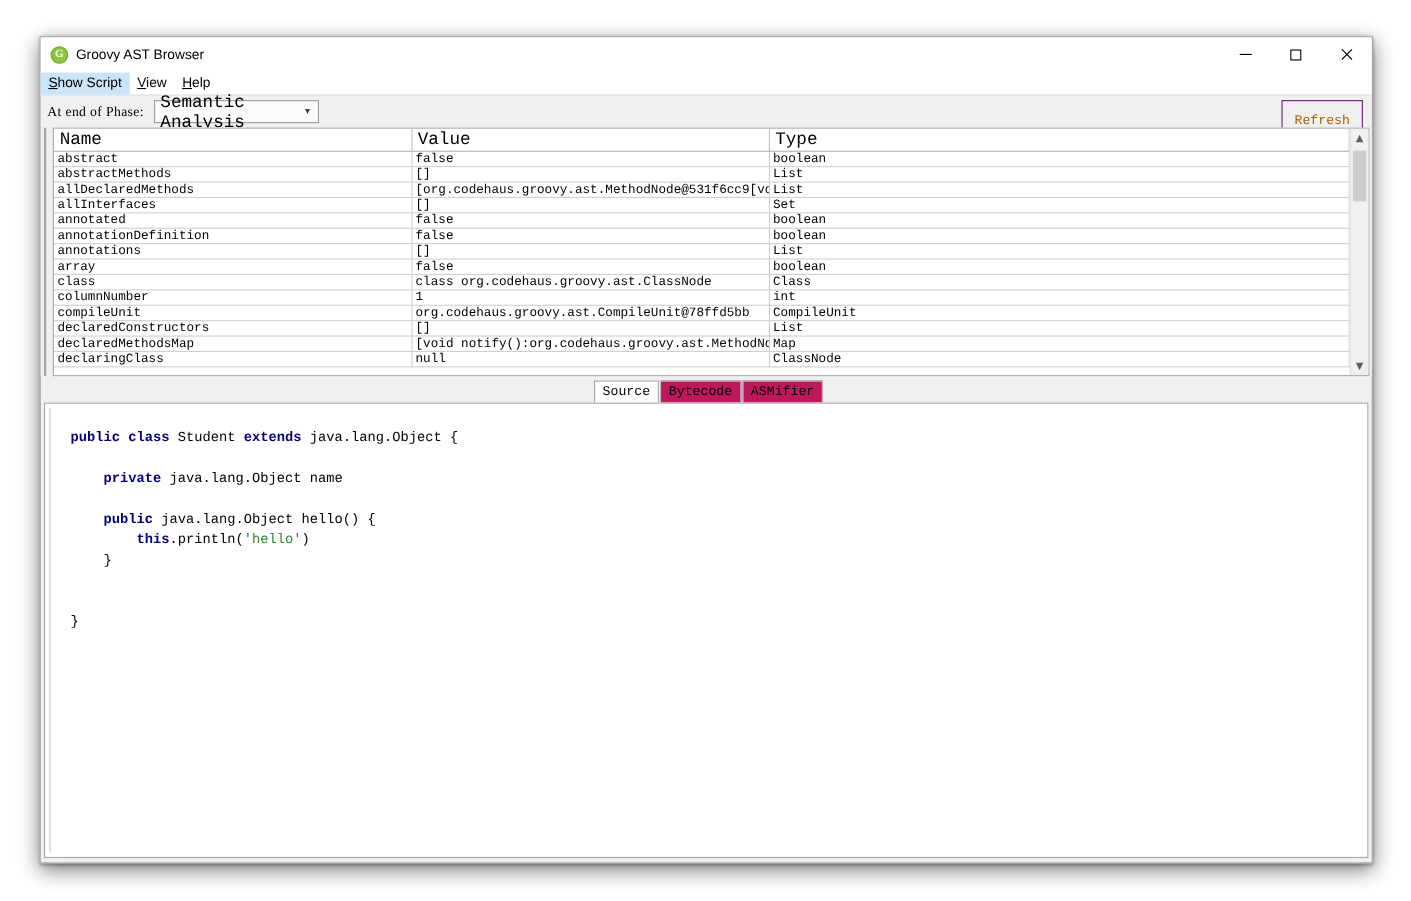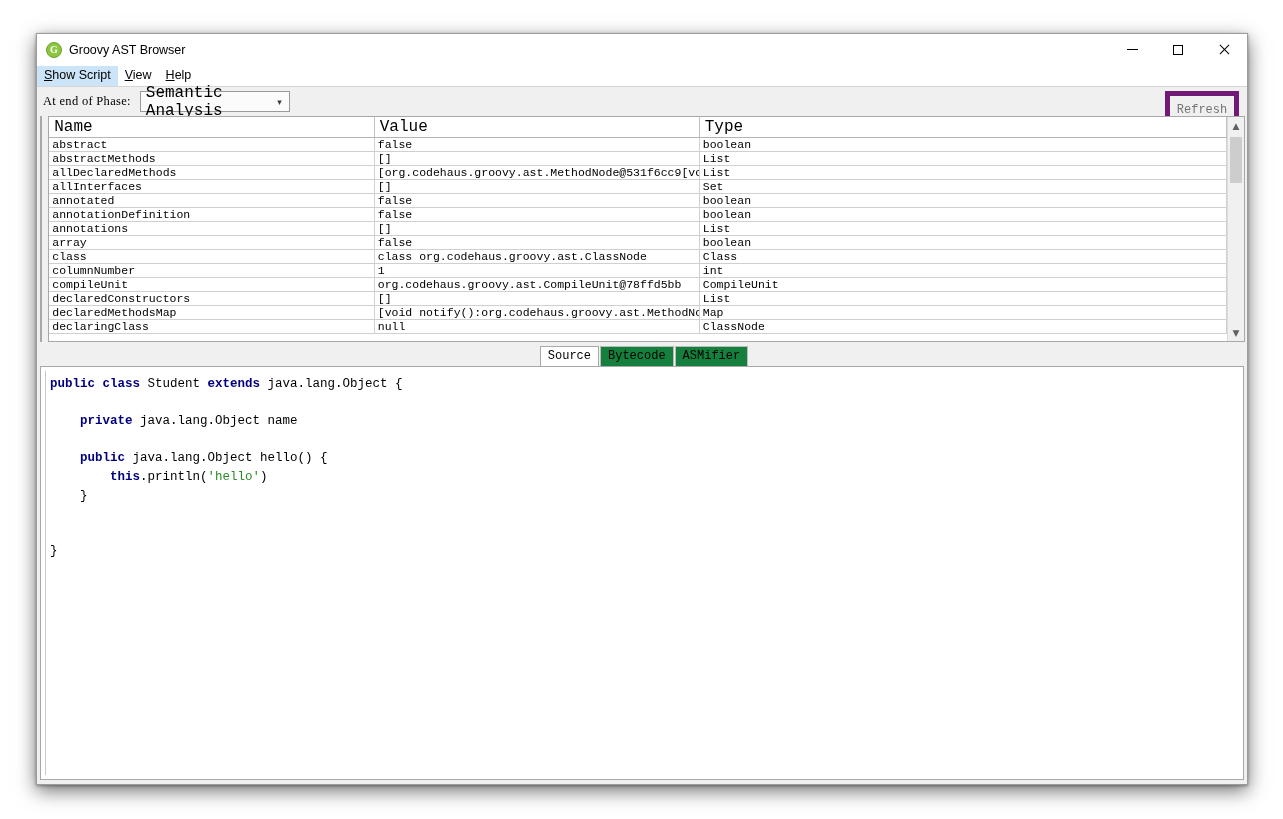--- a/index.html
+++ b/index.html
@@ -109,22 +109,22 @@
   #phase-combo-arrow {
     position: absolute; right: 7px; top: 50%;
     transform: translateY(-50%);
     font-size: 9px; color: #3b3b3b;
     font-family: "DejaVu Sans", sans-serif;
   }
   #refresh-btn {
     position: absolute; right: 8px; top: 4px;
     width: 74px; height: 38px;
     background: #f0f0f0;
-    border: 5px solid #701a75;
-    font-size: 12px; color: #737373;
+    border: 1px solid #701a75;
+    font-size: 12px; color: #a16207;
     display: flex; align-items: center; justify-content: center;
     font-family: "Liberation Mono", monospace;
   }
 
   
   #top-split {
     flex: 0 0 226px;
     display: flex;
     padding: 0 2px 0 3px;
     background: #f0f0f0;
@@ -224,42 +224,42 @@
     flex: 0 0 auto;
     padding-left: 5px;
     justify-content: center;
   }
   .tab {
     font-size: 12px;
     font-family: "Liberation Mono", monospace;
     padding: 2px 7px 2px 7px;
     border: 1px solid #bcbcbc;
     border-bottom: none;
-    background: #15803d;
+    background: #be185d;
     color: #000;
     margin-right: 1px;
     line-height: 15px;
   }
   .tab.active { background: #ffffff; border-color: #a8a8a8; }
   #editor {
     flex: 1 1 auto;
     background: #ffffff;
     border: 1px solid #a8a8a8;
     border-top: 1px solid #a8a8a8;
     position: relative;
     overflow: hidden;
   }
   #editor-inner {
     border-left: 1px solid #c8c8c8;
     margin: 4px 0 0 4px;
     padding: 4px 0 0 4px;
     height: calc(100% - 8px);
   }
   pre#code {
-    margin: 0;
+    margin: 14px;
     font-family: "Liberation Mono", monospace;
     font-size: 12.5px;
     line-height: 18.6px;
     color: #000000;
     white-space: pre;
   }
   .kw  { color: #00007f; font-weight: bold; }
   .str { color: #2a8a2a; }
   .pl  { color: #000000; }
 </style>

